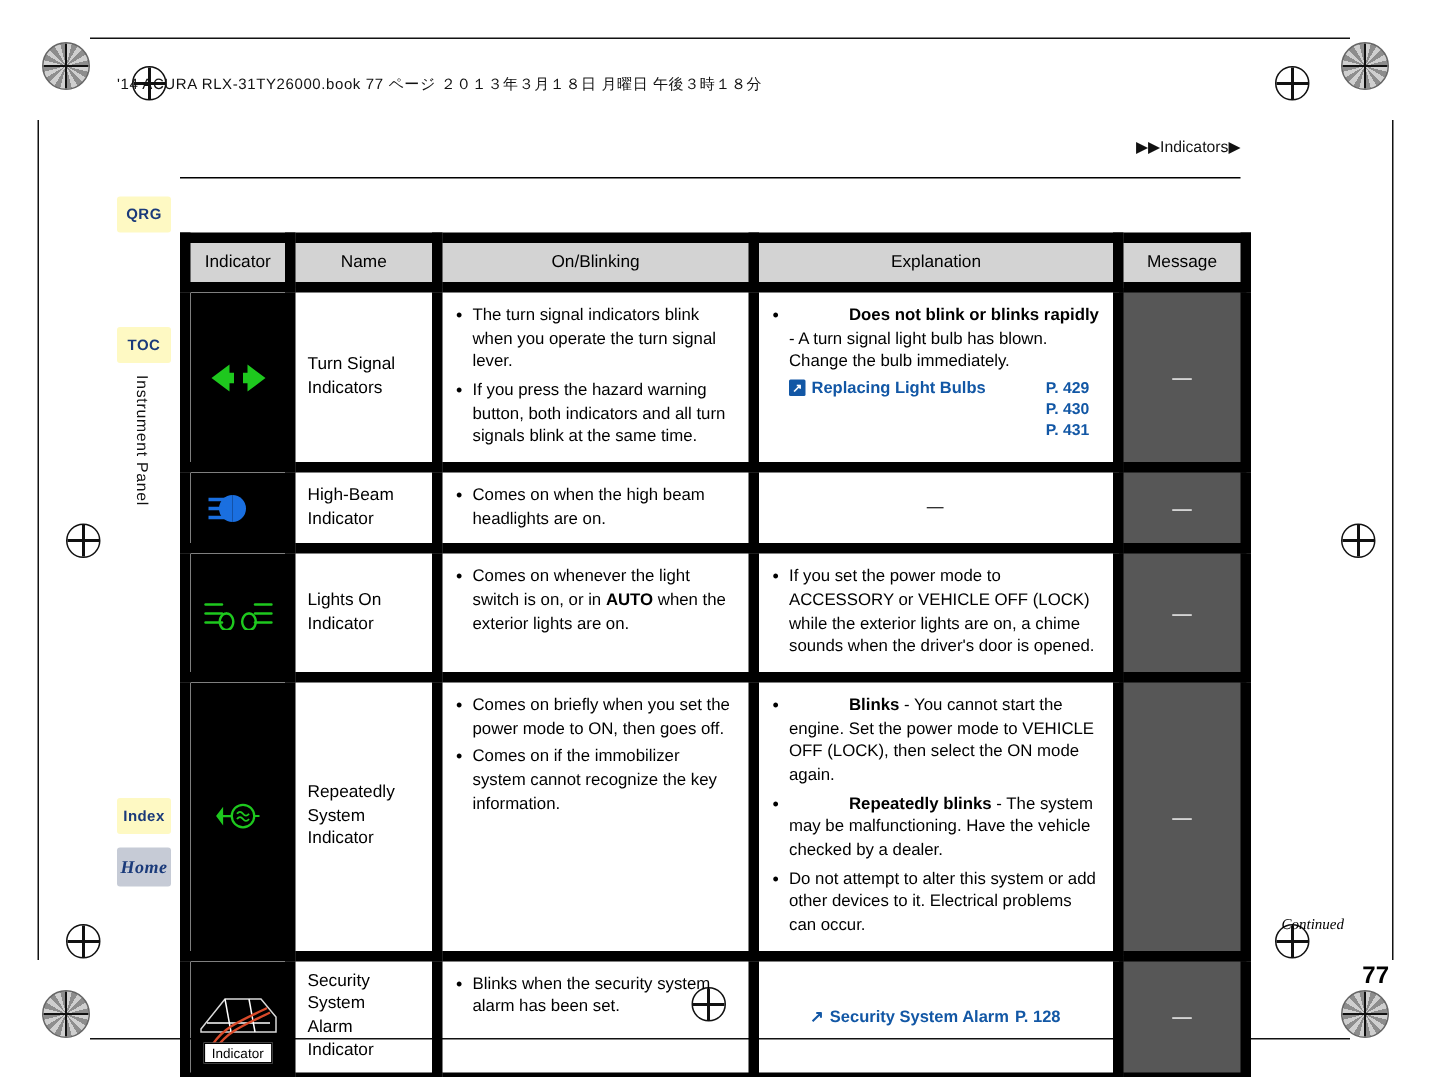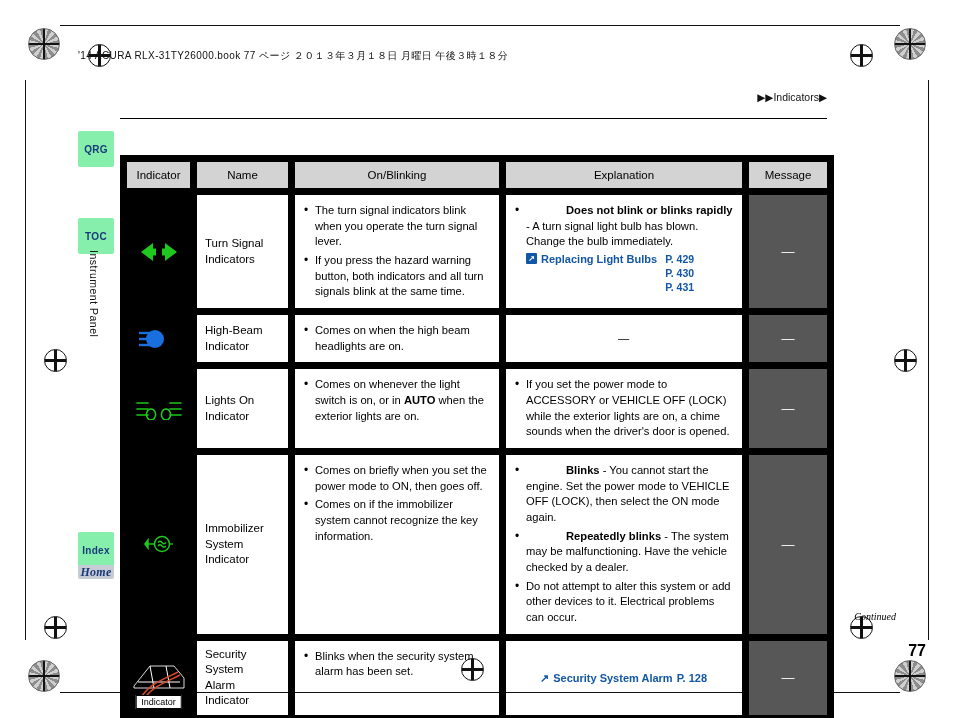--- a/index.html
+++ b/index.html
@@ -54,34 +54,34 @@
     position:absolute;
     right:127px; top:91px;
     font-size:10.5px;
     color:#111;
     white-space:nowrap;
   }
 
   
   .tab {
     position:absolute;
-    width:36px; height:36px;
-    background:#86efac;
+    width:36px; height:24px;
+    background:#fef9c3;
     border-radius:2px;
     color:#1a3a7a;
     font-size:10px;
     font-weight:bold;
     display:flex;
     align-items:center;
     justify-content:center;
     letter-spacing:0.3px;
   }
   .tab.home {
     background:#c6cbd6;
-    height:14px;
+    height:26px;
     font-style:italic;
     font-family:"Liberation Serif", serif;
     font-size:12px;
   }
   .sidelabel {
     position:absolute;
     left:88px; top:250px;
     font-size:10.5px;
     writing-mode:vertical-rl;
     letter-spacing:0.5px;
@@ -174,20 +174,21 @@
     margin-top:1px;
     font-weight:bold;
   }
   .ref-pages {
     color:#1257a5;
     font-weight:bold;
     font-size:10.5px;
     line-height:1.35;
     text-align:left;
     padding-left:2px;
+    margin-left:32px;
   }
   .ref-inline {
     text-align:center;
     color:#1257a5;
     font-weight:bold;
     font-size:11px;
     display:flex;
     align-items:center;
     justify-content:center;
     gap:4px;
@@ -385,21 +386,21 @@
               <path d="M9 11 L12 7 L12 15 Z" fill="#1ec81e"></path>
               <circle cx="26" cy="11" r="7.5"></circle>
               <path d="M22 9.5 q2 -2.5 4 0 q2 2.5 4 0" stroke-width="1.3"></path>
               <path d="M22 13 q2 -2.5 4 0 q2 2.5 4 0" stroke-width="1.3"></path>
               <path d="M33.5 11 L37 11" stroke-width="1.3"></path>
             </g>
           </svg>
         </div>
       </td>
       <td class="name-cell">
-        <span>Immobilizer</span><br>
+        <span>Repeatedly</span><br>
         <span>System Indicator</span>
       </td>
       <td class="text-cell">
         <ul class="bl">
           <li>Comes on briefly when you set the power mode to ON, then goes off.</li>
           <li>Comes on if the immobilizer system cannot recognize the key information.</li>
         </ul>
       </td>
       <td class="text-cell">
         <ul class="bl">

